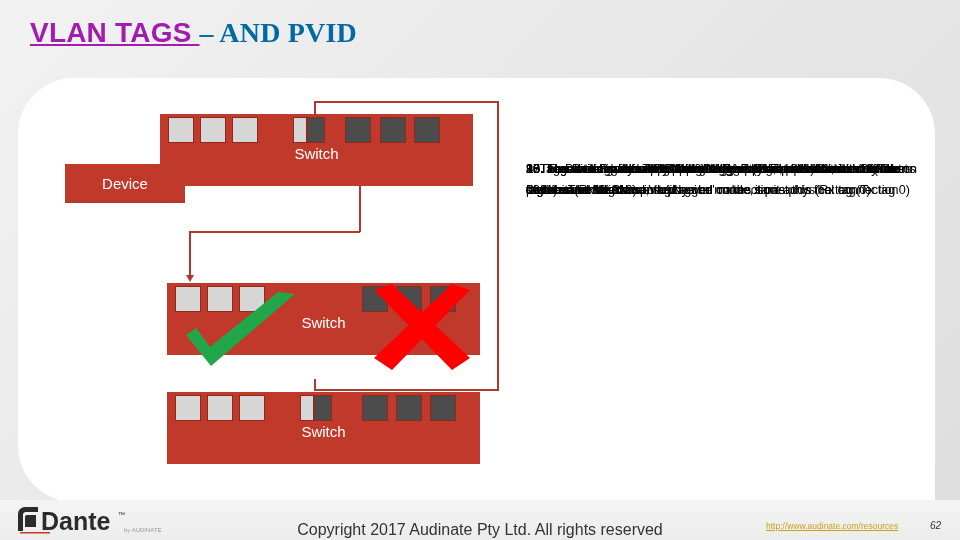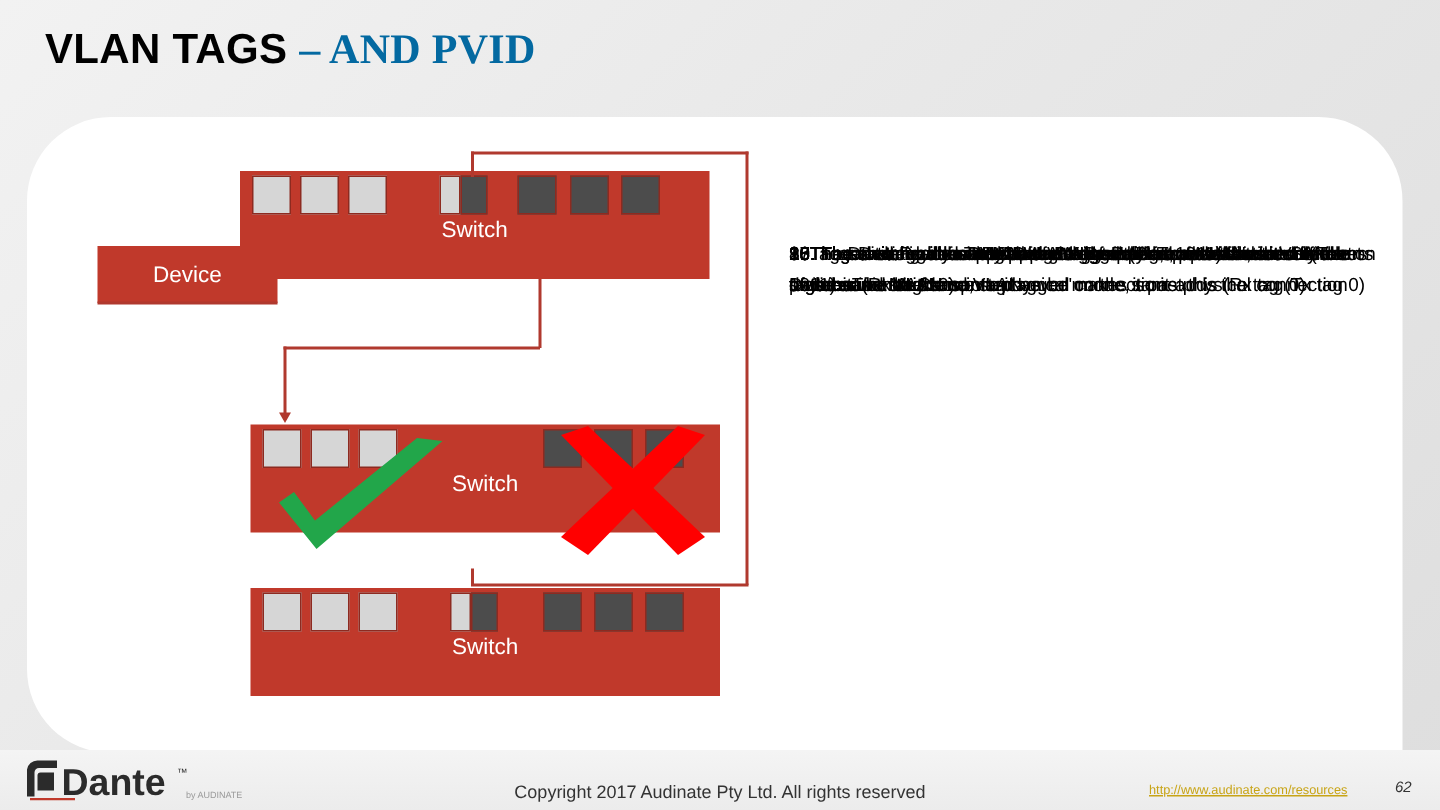--- a/index.html
+++ b/index.html
@@ -16,21 +16,21 @@
   
   #slide-title {
     position: absolute;
     left: 30px;
     top: 17px;
     font-size: 28px;
     font-weight: bold;
     letter-spacing: 0.2px;
     white-space: nowrap;
   }
-  #slide-title .accent { color: #000000; }
+  #slide-title .accent { color: #a21caf; text-decoration: underline; }
   #slide-title .plain  { color: #0369a1; font-family: Liberation Serif, serif; }
 
   
   #content-panel {
     position: absolute;
     left: 18px;
     top: 78px;
     width: 917px;
     height: 424px;
     background: #ffffff;
@@ -127,21 +127,21 @@
     left: 14px;
     top: 505px;
     width: 150px;
     height: 32px;
   }
   #copyright-text {
     position: absolute;
     left: 0; right: 0;
     top: 521px;
     text-align: center;
-    font-size: 12px;
+    font-size: 16px;
     color: #333333;
   }
   #resources-link {
     position: absolute;
     left: 734px;
     top: 521px;
     font-size: 8.5px;
     color: #C8A415;
     text-decoration: underline;
     padding-left: 32px;

